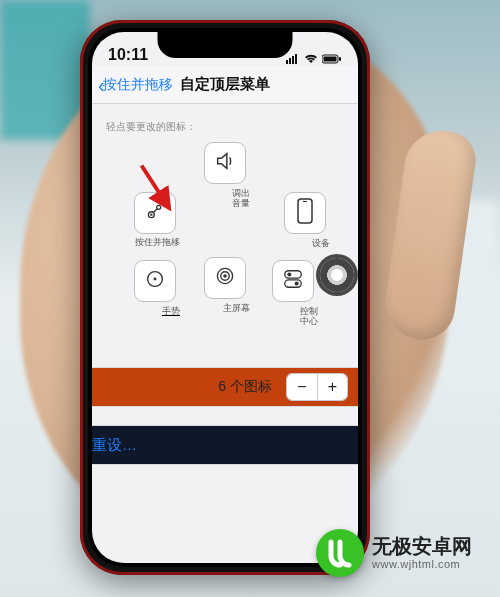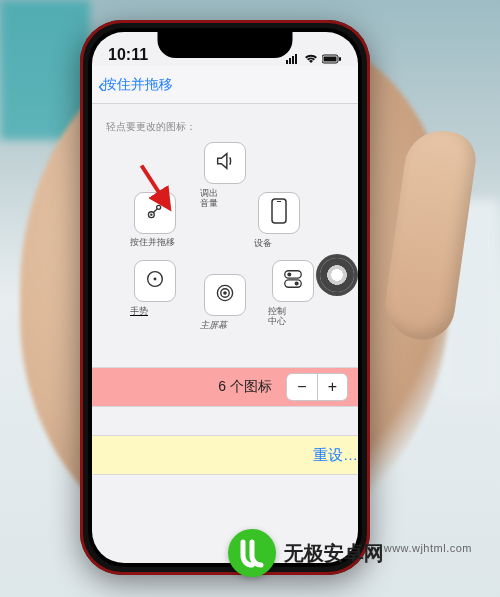--- a/index.html
+++ b/index.html
@@ -77,80 +77,80 @@
     font-size:10px; color:#8a8a8e; padding:16px 14px 8px;
   }
   .grid-wrap {
     position:relative;
     padding:0 24px 10px;
   }
   .grid {
     position:relative; width:100%; height:185px;
   }
   .tile {
-    position:absolute; width:50px; text-align:left;
+    position:absolute; width:50px; text-align:right;
   }
   .tile-box {
     width:42px; height:42px; margin:0 auto 4px;
     border:1.5px solid #bfbfc4; border-radius:9px;
     display:flex; align-items:center; justify-content:center;
     background:#fff;
   }
   .tile-label { font-size:9px; color:#555; line-height:1.15; white-space:pre-line; }
   .t-volume  { left:50%; top:0;  transform:translateX(-50%);}
   .t-press   { left:14px; top:50px;font-family:Liberation Mono, monospace;}
-  .t-device  { right:30px; top:50px;}
+  .t-device  { right:4px; top:50px;}
   .t-gesture { left:14px; top:118px;text-decoration:underline;}
-  .t-home    { left:50%; top:132px; transform:translateX(-50%);font-style:italic;}
+  .t-home    { left:50%; top:115px; transform:translateX(-50%);}
   .t-control { right:16px; top:118px;}
   
   .arrow {
     position:absolute; left:38px; top:22px; width:60px; height:60px; z-index:5;
     pointer-events:none; transform:rotate(12deg);
   }
   
   .assistive {
     position:absolute; right:4px; top:226px; width:34px; height:34px;
     border-radius:50%; background:radial-gradient(circle at 50% 50%, #fff 0 24%, #cfcfcf 25% 40%, #444 42% 100%);
     box-shadow:0 0 0 4px rgba(0,0,0,.7); z-index:9;
   }
   
   .counter-row {
-    margin-top:30px; background:#fca5a5; border-top:1px solid #d9d9dd; border-bottom:1px solid #d9d9dd;
+    margin-top:30px; background:#c2410c; border-top:1px solid #d9d9dd; border-bottom:1px solid #d9d9dd;
     height:40px; display:flex; align-items:center; justify-content:flex-end; padding:0 10px;
     font-size:14px; color:#222;
   }
   .stepper {
     margin-left:14px; display:flex; border:1px solid #c8c8cc; border-radius:6px; overflow:hidden;
   }
   .step-btn {
     width:30px; height:26px; display:flex; align-items:center; justify-content:center;
     font-size:16px; color:#222; background:#fff;
   }
   .step-btn + .step-btn { border-left:1px solid #c8c8cc; }
   
   .reset-row {
-    margin-top:28px; background:#fef9c3; border-top:1px solid #d9d9dd; border-bottom:1px solid #d9d9dd;
-    height:40px; display:flex; align-items:center; justify-content:flex-end;
+    margin-top:18px; background:#0f172a; border-top:1px solid #d9d9dd; border-bottom:1px solid #d9d9dd;
+    height:40px; display:flex; align-items:center; justify-content:flex-start;
     color:#1e7fff; font-size:15px;
   }
   
   .wm {
     position:absolute; right:14px; bottom:14px; z-index:20;
     display:flex; align-items:center; gap:8px;
     padding:6px 14px 6px 8px;
   }
   .wm-badge {
     width:48px; height:48px; border-radius:50%;
     background:#39c225; display:flex; align-items:center; justify-content:center;
     box-shadow:0 2px 6px rgba(0,0,0,.25);
   }
   .wm-text { font-size:20px; font-weight:700; color:#222; }
-  .wm-sub  { font-size:11px; color:#666; letter-spacing:.5px;text-align:center; }
-  .wm-col { display:flex; flex-direction:row; line-height:1.15; }
+  .wm-sub  { font-size:11px; color:#666; letter-spacing:.5px; }
+  .wm-col { display:flex; flex-direction:column; line-height:1.15; }
 </style>
 </head>
 <body>
 
 <div class="bg-top-left"></div>
 <div class="bg-right-blur"></div>
 <div class="hand"></div>
 
 <div class="phone">
   <div class="phone-inner">
@@ -181,20 +181,21 @@
               </svg>
           </span>
         </span>
       </div>
 
       <div class="nav">
         <div class="back">
           <span class="back-chevron">‹</span>
           <span>按住并拖移</span>
         </div>
+        <div class="nav-title">自定顶层菜单</div>
       </div>
 
       <div class="section-label">轻点要更改的图标：</div>
 
       <div class="grid-wrap">
         <div class="arrow">
           <svg width="60" height="60" viewBox="0 0 60 60">
             <defs>
                 <marker id="ah" markerWidth="6" markerHeight="6" refX="5" refY="3" orient="auto">
                   <path d="M0,0 L6,3 L0,6 Z" fill="#d81c1c"></path>

